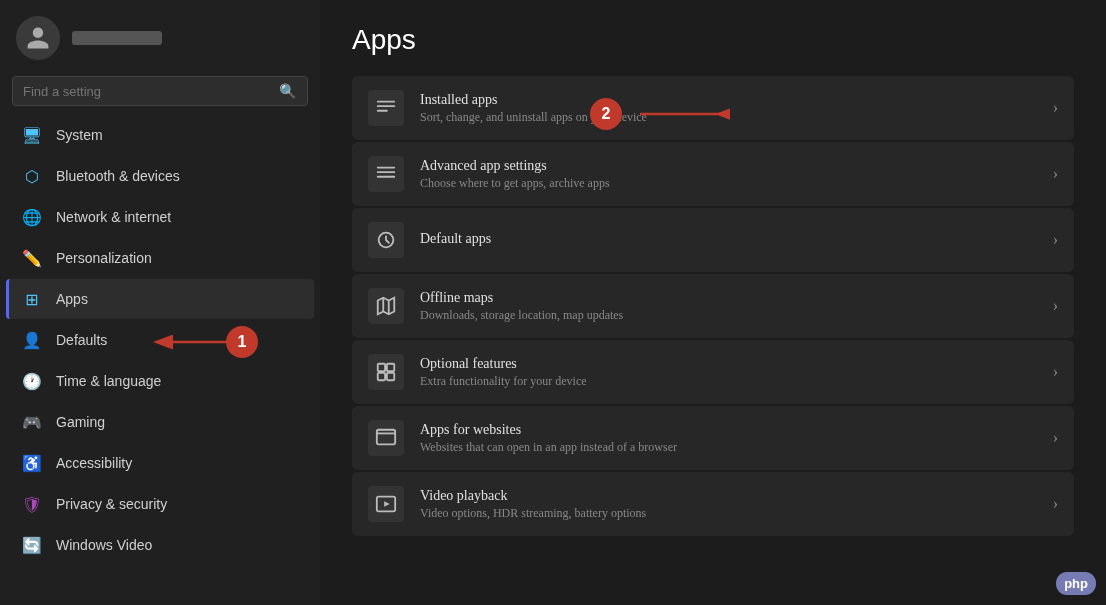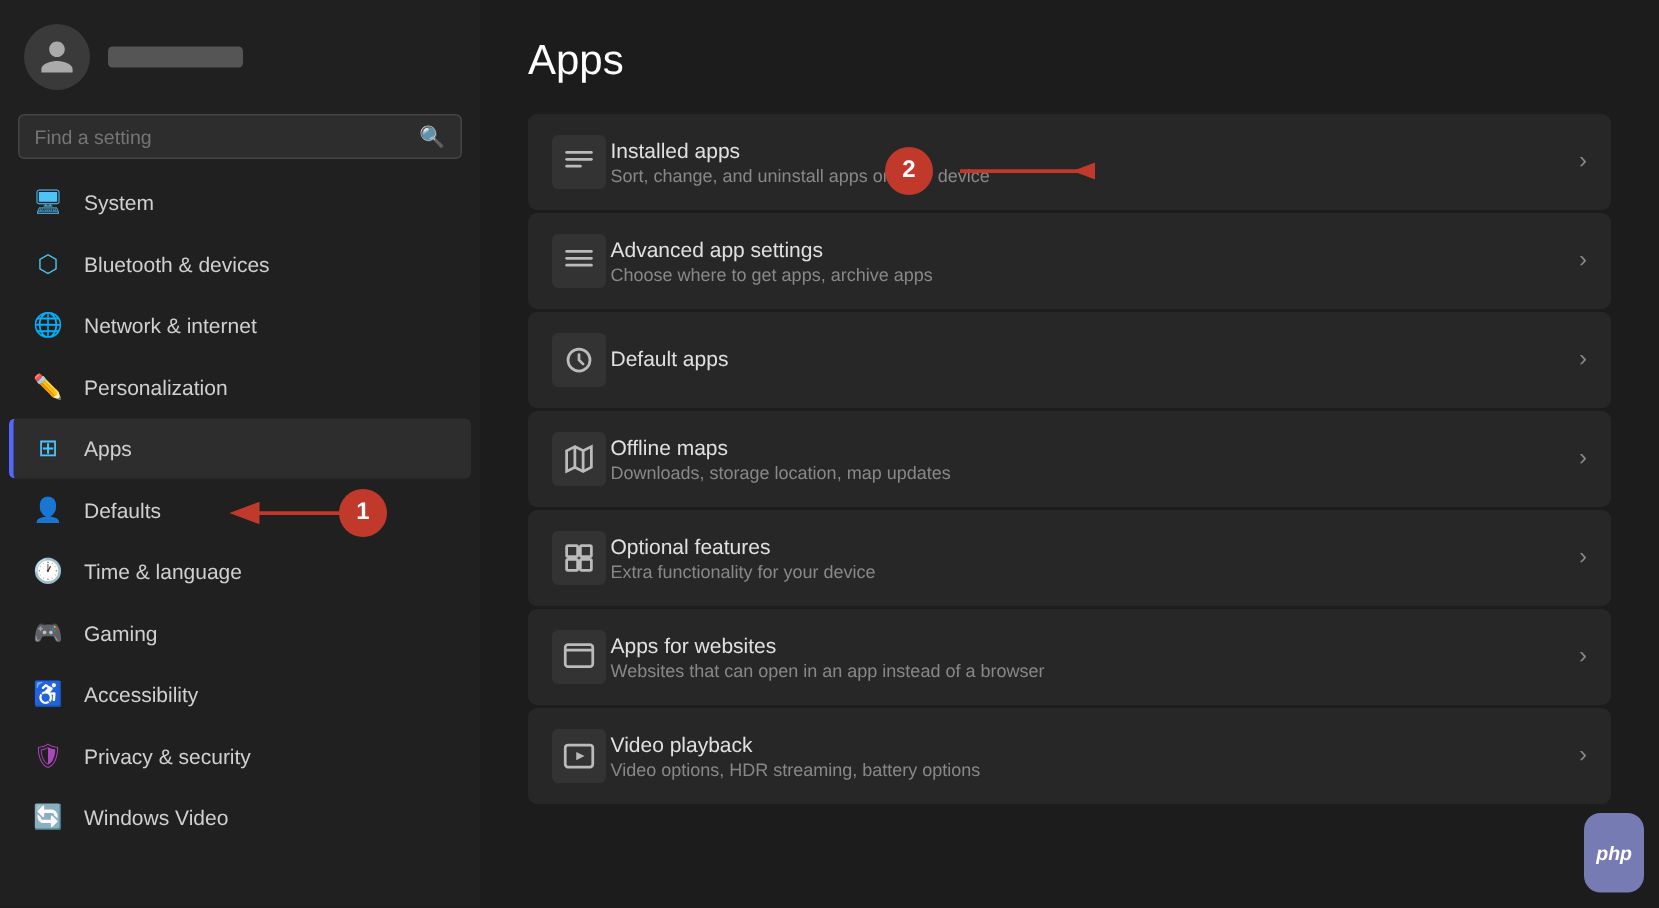--- a/index.html
+++ b/index.html
@@ -121,22 +121,23 @@
       flex-direction: column;
       gap: 2px;
     }
     .setting-item {
       display: flex;
       align-items: center;
       background: #272727;
       border-radius: 6px;
       padding: 14px 16px;
       cursor: pointer;
-      gap: 3px;
+      gap: 16px;
       position: relative;
+      font-family: Liberation Serif, serif;
     }
     .setting-item-icon {
       width: 36px;
       height: 36px;
       background: #333;
       border-radius: 4px;
       display: flex;
       align-items: center;
       justify-content: center;
       font-size: 18px;
@@ -178,24 +179,23 @@
     }
     
     .php-badge {
       position: fixed;
       bottom: 10px;
       right: 10px;
       background: #777bb4;
       color: white;
       font-size: 13px;
       font-weight: bold;
-      padding: 19px 8px;
+      padding: 4px 8px;
       border-radius: 11px;
       z-index: 100;
-      font-style: italic;
     }
     
     .icon-blue { color: #4fc3f7; }
   </style>
 </head>
 <body>
 
 <div class="layout" style="position:relative;">
 
   <div class="sidebar">

